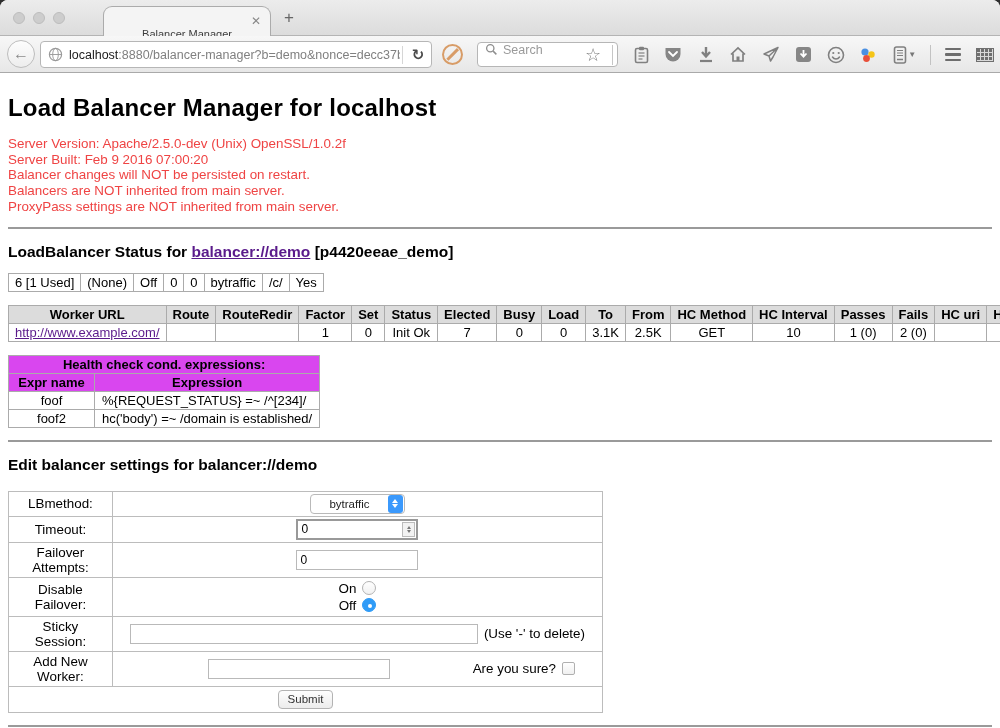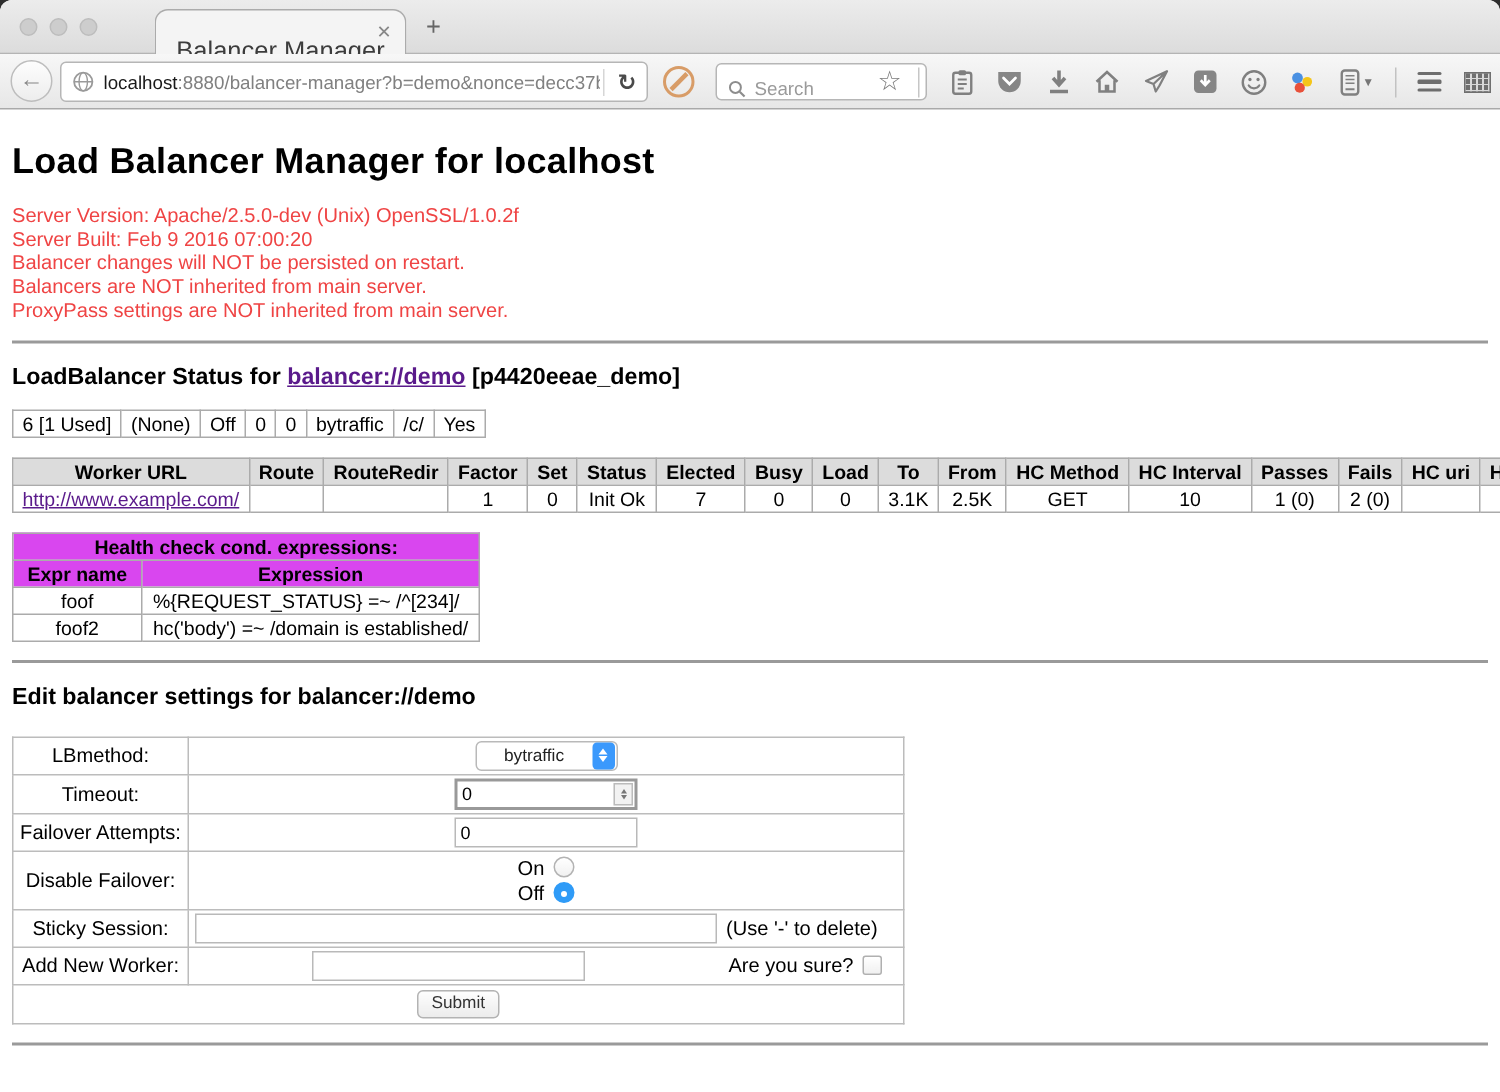--- a/index.html
+++ b/index.html
@@ -6,37 +6,37 @@
   html,body { width:1000px; height:728px; background:#2e2e2e; font-family:"Liberation Sans","DejaVu Sans",sans-serif; overflow:hidden; }
   .window { width:1000px; height:728px; border-radius:8px 8px 0 0; overflow:hidden; background:#fff; position:relative; }
 
   
   .tabbar { height:36px; background:linear-gradient(#ececec,#dcdcdc); border-bottom:1px solid #b4b4b4; position:relative; }
   .traffic { position:absolute; left:13px; top:12px; display:flex; gap:8px; }
   .light { width:12px; height:12px; border-radius:50%; background:#cdcdcd; border:1px solid #bdbdbd; }
   .tab { position:absolute; left:103px; bottom:-1px; width:168px; height:30px; background:#f4f4f4;
          border:1px solid #ababab; border-bottom:none; border-radius:9px 9px 0 0;
          display:flex; align-items:center; justify-content:center; }
-  .tab-title { font-size:17px; color:#3c3c3c;margin-top:24px; }
+  .tab-title { font-size:11px; color:#3c3c3c;margin-top:24px; }
   .tab-close { position:absolute; right:9px; top:8px; font-size:12px; color:#888; line-height:12px; cursor:default; }
   .newtab { position:absolute; left:284px; top:10px; font-size:17px; color:#666; line-height:16px; }
 
   
   .navbar { height:37px; background:linear-gradient(#f7f7f7,#e7e7e7); border-bottom:1px solid #a9a9a9; position:relative; }
   .backbtn { position:absolute; left:7px; top:4px; width:28px; height:28px; border-radius:50%; border:1px solid #bdbdbd; background:linear-gradient(#fdfdfd,#ededed); color:#8a8a8a; font-size:16px; display:flex; align-items:center; justify-content:center; }
   .urlbar { position:absolute; left:40px; top:5px; width:392px; height:27px; background:#fff; border:1px solid #b6b6b6; border-radius:4px; display:flex; align-items:center; overflow:hidden; }
   .globe { margin:0 6px 0 7px; flex:none; }
   .urltext { flex:1; font-size:12.5px; white-space:nowrap; overflow:hidden; }
   .url-domain { color:#1a1a1a; }
   .url-rest { color:#808080; }
   .url-sep { width:1px; height:18px; background:#d6d6d6; margin:0 2px; flex:none; }
   .reload { width:26px; text-align:center; color:#4a4a4a; font-size:15px; font-weight:bold; flex:none; }
   .blockicon { position:absolute; left:442px; top:8px; width:21px; height:21px; border-radius:50%; border:2px solid #d89c67; position:absolute; }
   .blockicon::after { content:""; position:absolute; left:1px; top:7px; width:15px; height:2.5px; background:#d89c67; transform:rotate(-45deg); }
-  .searchbar { position:absolute; left:477px; top:6px; width:141px; height:25px; background:#fff; border:1px solid #b6b6b6; border-radius:4px; display:flex; align-items:flex-end; }
+  .searchbar { position:absolute; left:477px; top:6px; width:141px; height:25px; background:#fff; border:1px solid #b6b6b6; border-radius:4px; display:flex; align-items:flex-start; }
   .mag { margin:0 5px 0 7px; flex:none; }
   .searchbar input { border:none; outline:none; width:100px; font-size:12.5px; color:#444; font-family:"Liberation Sans",sans-serif; background:transparent; }
   .searchbar input::placeholder { color:#9a9a9a; }
   .tools { position:absolute; left:630px; top:0; right:4px; height:37px; display:flex; align-items:center; justify-content:space-between; }
   .ticon { width:22px; height:22px; display:flex; align-items:center; justify-content:center; flex:none; }
   .vsep { width:1px; height:20px; background:#c2c2c2; flex:none; }
   .star { position:absolute; left:585px; top:8px; font-size:18px; color:#7c7c7c; }
   .starsep { position:absolute; left:612px; top:9px; width:1px; height:20px; background:#c6c6c6; }
   .caret { font-size:8px; color:#777; margin-left:1px; }
   .burger { display:flex; flex-direction:column; gap:3px; }
@@ -60,21 +60,21 @@
   table.status td.lcell { text-align:left; }
 
   table.health { border-collapse:collapse; margin-bottom:10px; }
   table.health th, table.health td { border:1px solid #ababab; font-size:13px; padding:1px 7px; height:18px; white-space:nowrap; }
   table.health th { background:#d946ef; text-align:center; font-weight:bold; }
   table.health td.ecell { text-align:left; }
   table.health td.ncell { text-align:center; }
 
   
   table.editform { border-collapse:collapse; margin-top:17px; width:595px; }
-  table.editform td { border:1px solid #bcbcbc; font-size:13.4px; padding:2px 4px; }
+  table.editform td { border:1px solid #bcbcbc; font-size:13.4px; padding:2px 17px; }
   td.flabel { width:117px; text-align:center; }
   td.ffield { text-align:center; }
   .selectbox { display:inline-flex; align-items:center; height:20px; border:1px solid #b9b9b9; border-radius:4px; background:#fff; width:95px; position:relative; vertical-align:middle; }
   .selectbox .sval { flex:1; font-size:11.5px; text-align:center; color:#222; }
   .stepper { width:15px; height:18px; background:#3b99fc; border-radius:3px; margin-right:1px; display:flex; flex-direction:column; align-items:center; justify-content:center; gap:1px; }
   .stepper i { width:0; height:0; border-left:3.5px solid transparent; border-right:3.5px solid transparent; }
   .stepper i.up { border-bottom:4px solid #fff; }
   .stepper i.dn { border-top:4px solid #fff; }
   .numwrap { display:inline-block; position:relative; vertical-align:middle; }
   input.numfocus { width:122px; height:21px; border:2px solid #999; font-size:12px; padding:0 16px 0 3px; font-family:"Liberation Sans",sans-serif; outline:none; }

